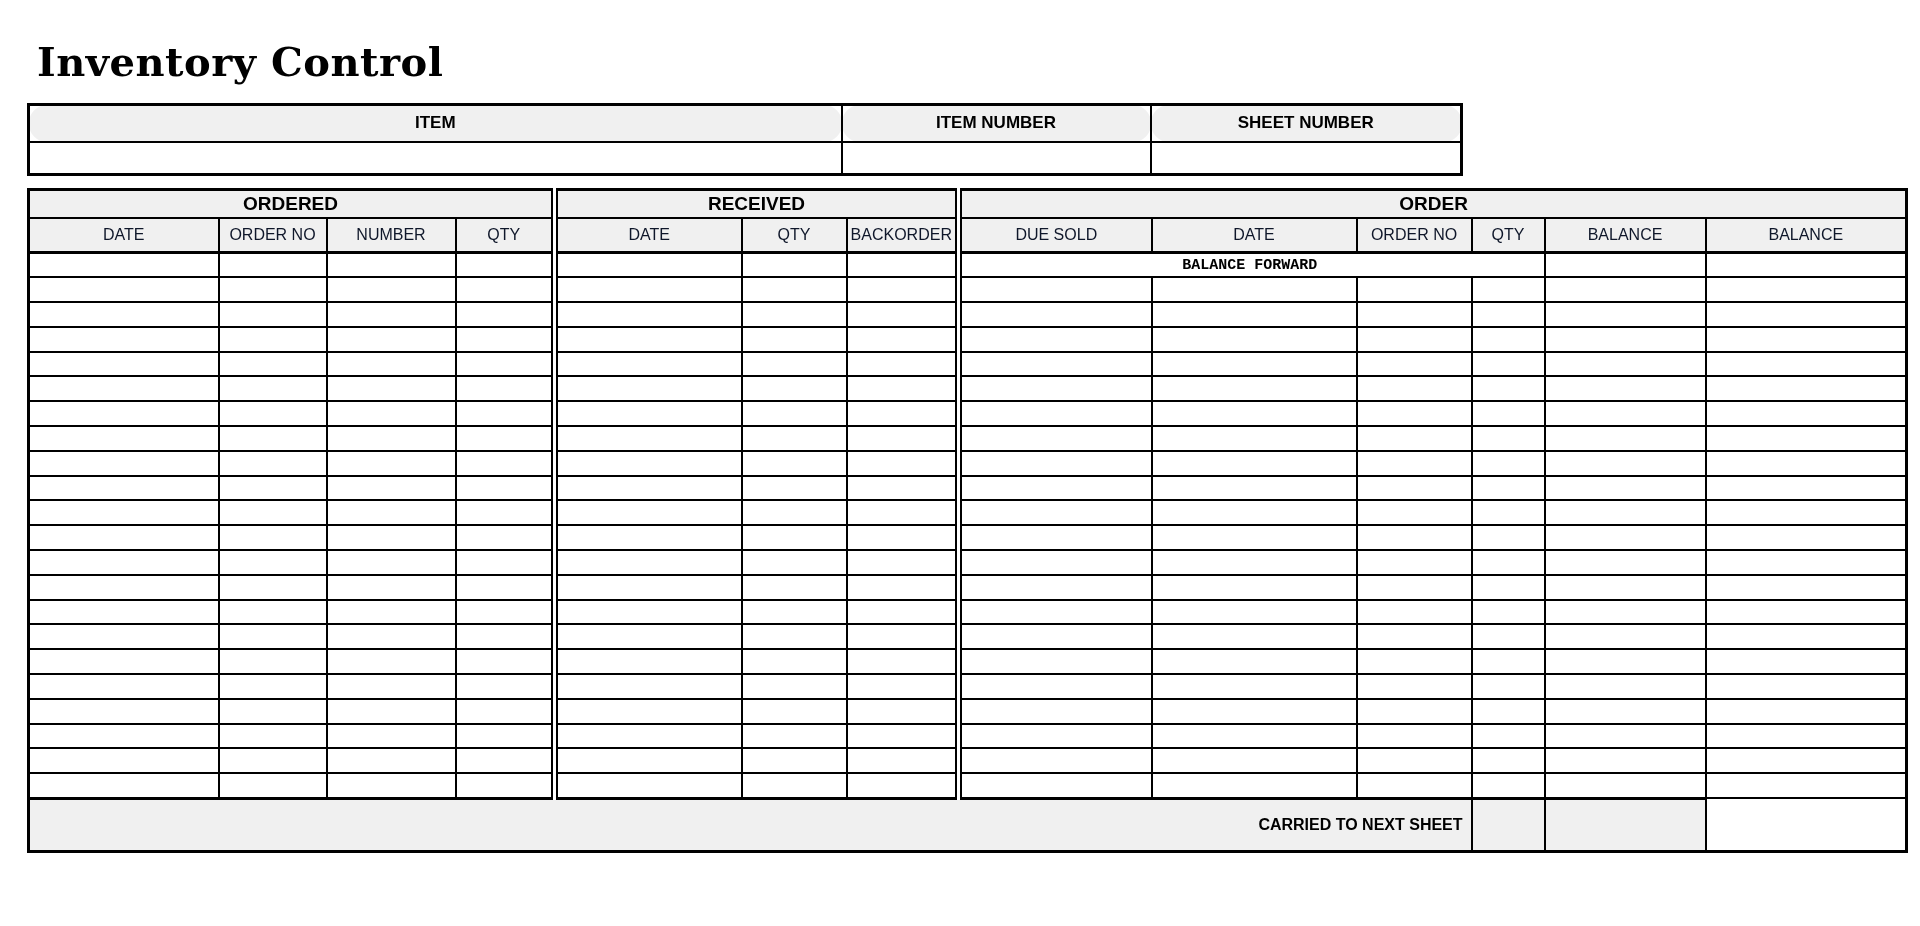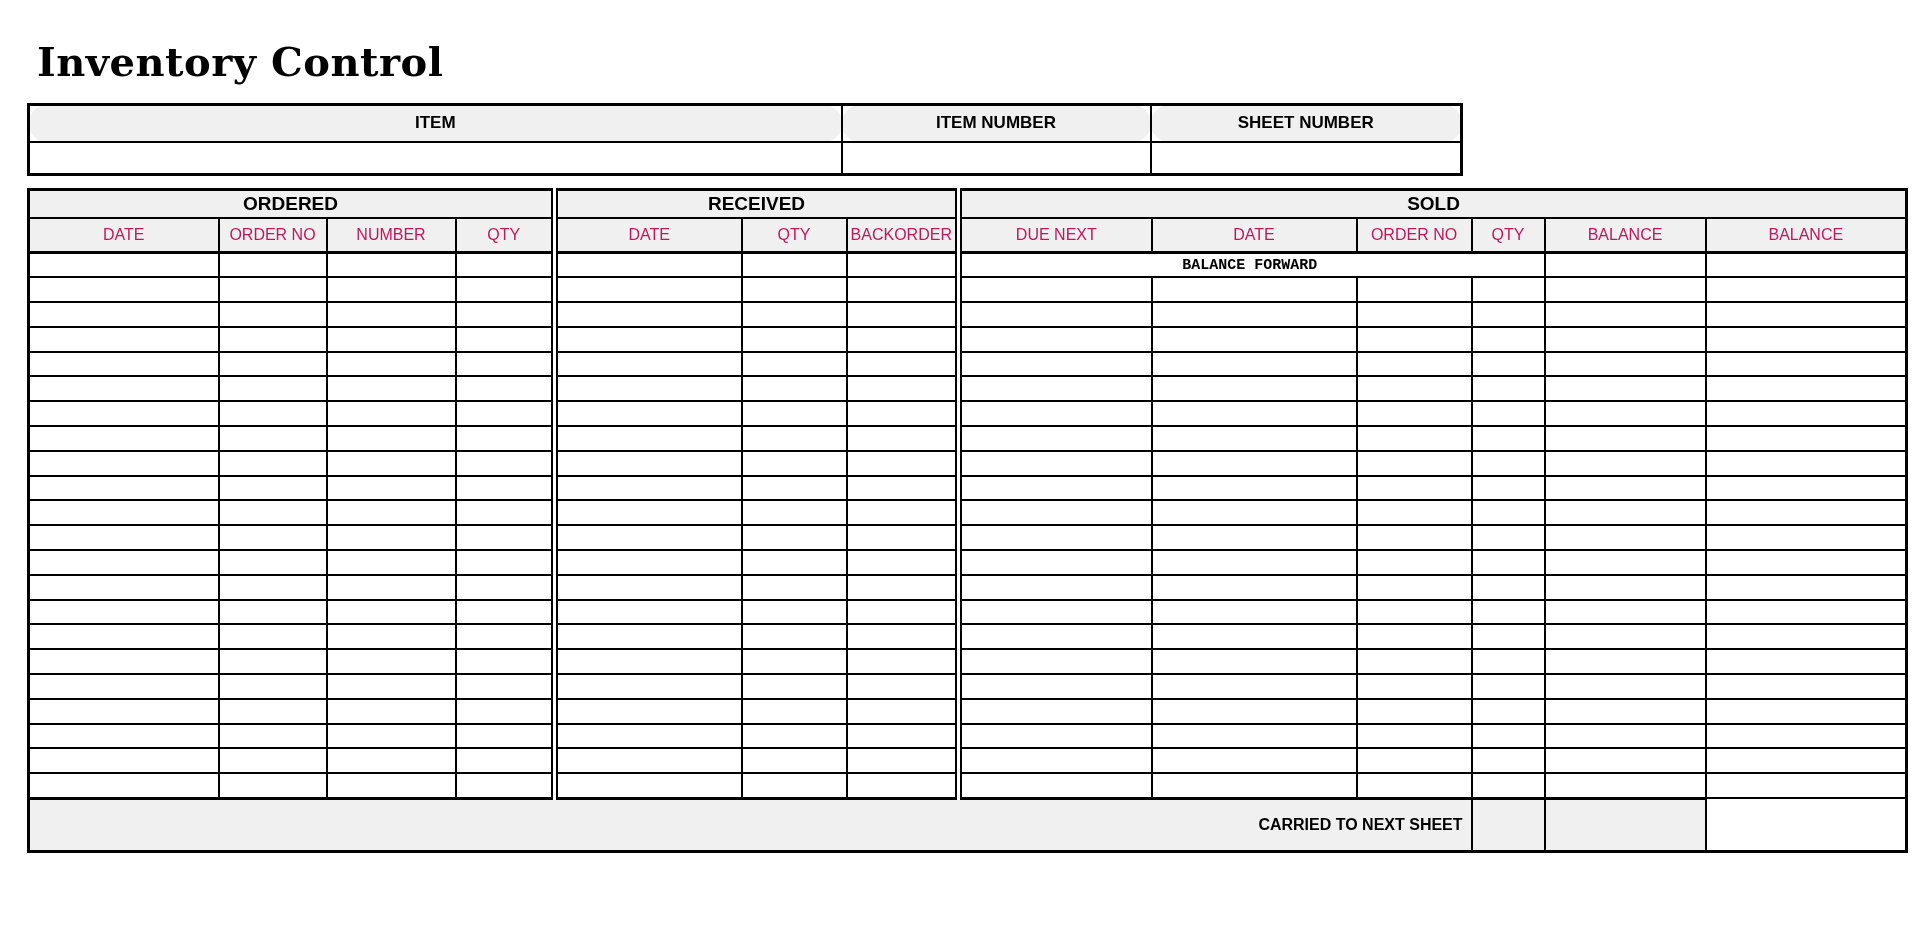--- a/index.html
+++ b/index.html
@@ -57,21 +57,21 @@
     height: 28px;
     background: #f0f0f0;
     font-weight: 700;
     font-size: 19px;
   }
   .col-hdr {
     height: 35px;
     background: #f0f0f0;
     font-weight: 400;
     font-size: 16px;
-    color: #be185d;
+    color: #0f172a;
     border-bottom: 3px solid #000;
   }
   .main-table tbody td {
     height: 24.8px;
     background: #fff;
     font-size: 15px;
   }
   
   .sec-start { border-left: 7px double #000; }
 
@@ -136,31 +136,31 @@
       <col style="width:205px">
       <col style="width:115px">
       <col style="width:73px">
       <col style="width:161px">
       <col style="width:201px">
   </colgroup>
   <thead>
     <tr>
       <th class="sec-hdr" colspan="4">ORDERED</th>
       <th class="sec-hdr sec-start" colspan="3">RECEIVED</th>
-      <th class="sec-hdr sec-start" colspan="6">SOLD</th>
+      <th class="sec-hdr sec-start" colspan="6">ORDER</th>
     </tr>
     <tr>
       <th class="col-hdr">DATE</th>
       <th class="col-hdr">ORDER NO</th>
       <th class="col-hdr">NUMBER</th>
       <th class="col-hdr">QTY</th>
       <th class="col-hdr sec-start">DATE</th>
       <th class="col-hdr">QTY</th>
       <th class="col-hdr">BACKORDER</th>
-      <th class="col-hdr sec-start">DUE NEXT</th>
+      <th class="col-hdr sec-start">DUE SOLD</th>
       <th class="col-hdr">DATE</th>
       <th class="col-hdr">ORDER NO</th>
       <th class="col-hdr">QTY</th>
       <th class="col-hdr">BALANCE</th>
       <th class="col-hdr">BALANCE</th>
     </tr>
   </thead>
   <tbody>
     <tr>
       <td></td>

